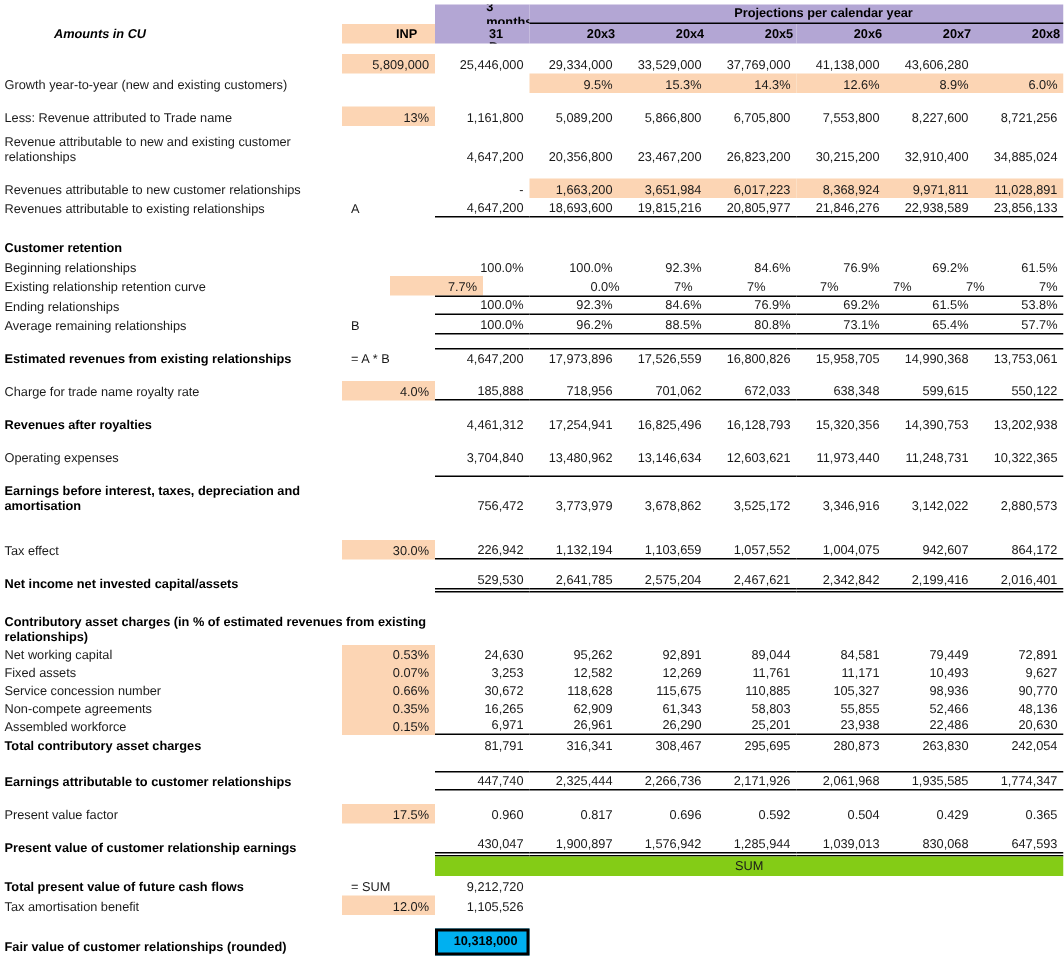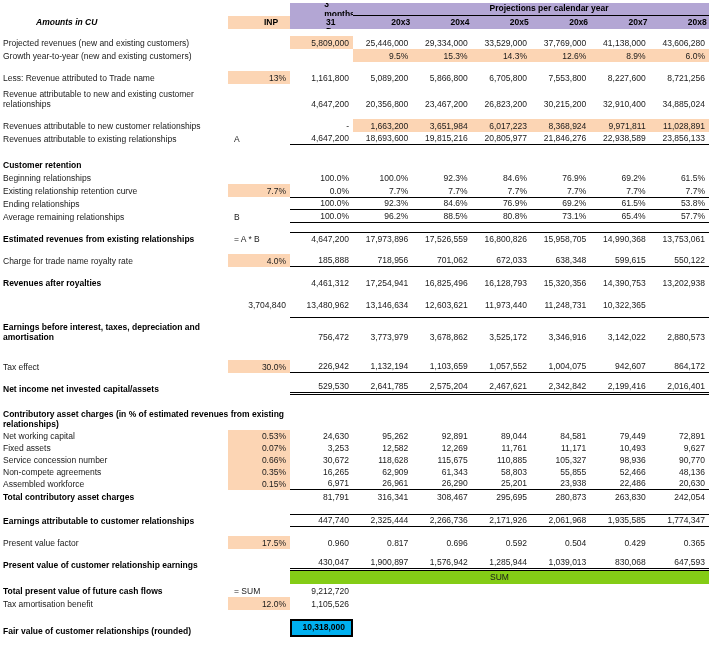--- a/index.html
+++ b/index.html
@@ -62,21 +62,20 @@
     <div class="cell lav center b">20x4</div>
     <div class="cell lav center b">20x5</div>
     <div class="cell lav center b">20x6</div>
     <div class="cell lav center b">20x7</div>
     <div class="cell lav center b">20x8</div>
   </div>
 
   <div id="rows">
       <div class="row" style="height: 7px;"></div>
       <div class="row" style="height: 13px;">
-        <div class="cell label">Projected revenues (new and existing customers)</div>
         <div class="cell mark"></div>
         <div class="cell num peach">5,809,000</div>
         <div class="cell num">25,446,000</div>
         <div class="cell num">29,334,000</div>
         <div class="cell num">33,529,000</div>
         <div class="cell num">37,769,000</div>
         <div class="cell num">41,138,000</div>
         <div class="cell num">43,606,280</div>
       </div>
       <div class="row" style="height: 13px;">
@@ -144,21 +143,21 @@
         <div class="cell label">Beginning relationships</div>
         <div class="cell mark"></div>
         <div class="cell num">100.0%</div>
         <div class="cell num">100.0%</div>
         <div class="cell num">92.3%</div>
         <div class="cell num">84.6%</div>
         <div class="cell num">76.9%</div>
         <div class="cell num">69.2%</div>
         <div class="cell num">61.5%</div>
       </div>
-      <div class="row" style="height: 13px;">
+      <div class="row" style="height: 13px; gap: 32px;">
         <div class="cell label">Existing relationship retention curve</div>
         <div class="cell peach num">7.7%</div>
         <div class="cell num">0.0%</div>
         <div class="cell num">7.7%</div>
         <div class="cell num">7.7%</div>
         <div class="cell num">7.7%</div>
         <div class="cell num">7.7%</div>
         <div class="cell num">7.7%</div>
         <div class="cell num">7.7%</div>
       </div>
@@ -215,20 +214,21 @@
         <div class="cell num">4,461,312</div>
         <div class="cell num">17,254,941</div>
         <div class="cell num">16,825,496</div>
         <div class="cell num">16,128,793</div>
         <div class="cell num">15,320,356</div>
         <div class="cell num">14,390,753</div>
         <div class="cell num">13,202,938</div>
       </div>
       <div class="row" style="height: 9px;"></div>
       <div class="row" style="height: 13px;">
+        <div class="cell label">Operating expenses</div>
         <div class="cell mark"></div>
         <div class="cell num">3,704,840</div>
         <div class="cell num">13,480,962</div>
         <div class="cell num">13,146,634</div>
         <div class="cell num">12,603,621</div>
         <div class="cell num">11,973,440</div>
         <div class="cell num">11,248,731</div>
         <div class="cell num">10,322,365</div>
       </div>
       <div class="row" style="height: 6px;"></div>

